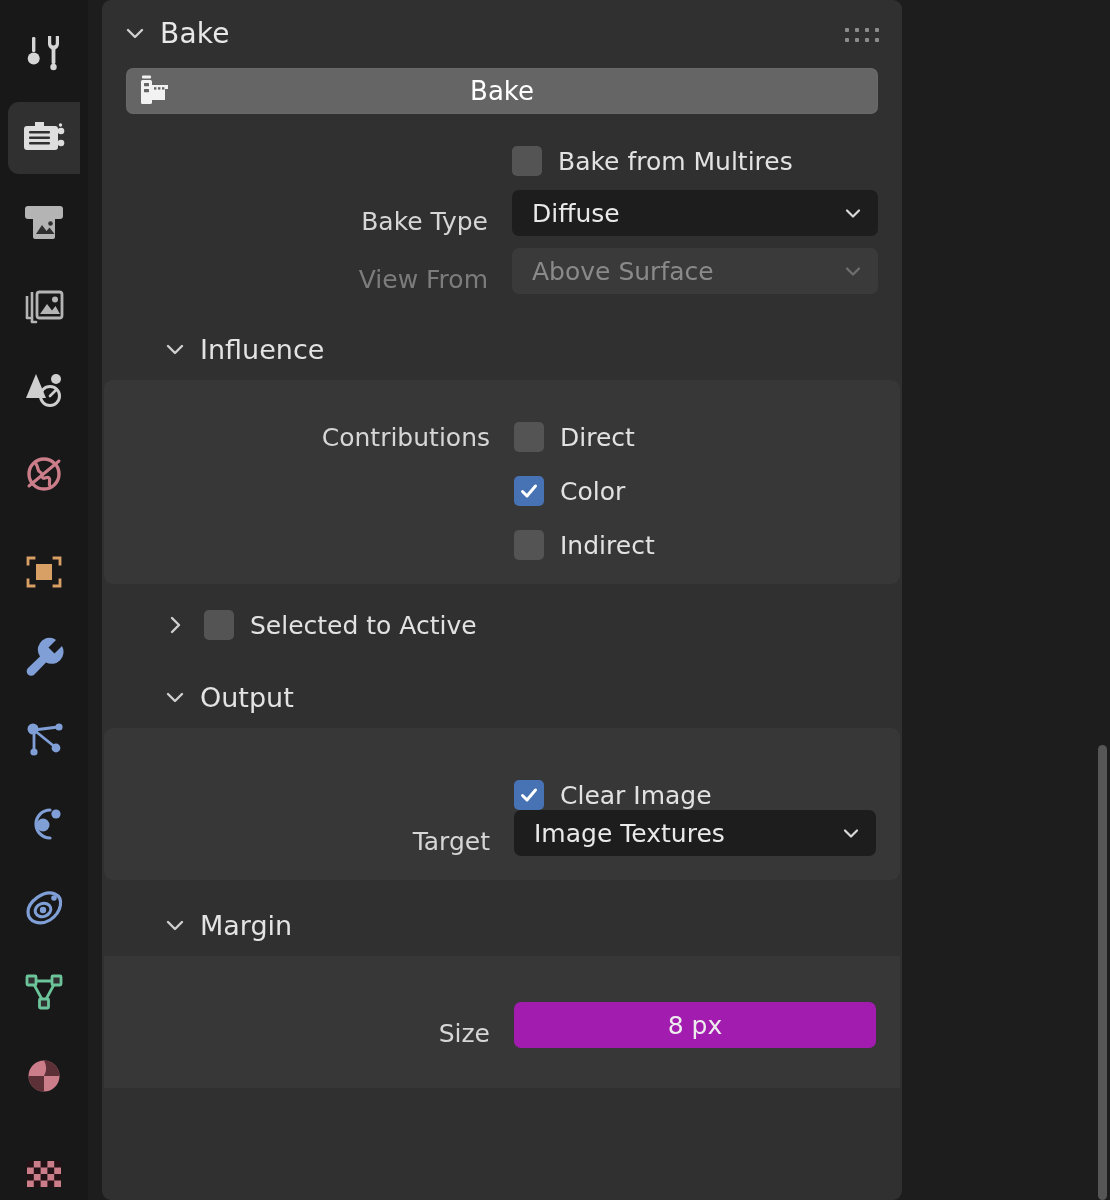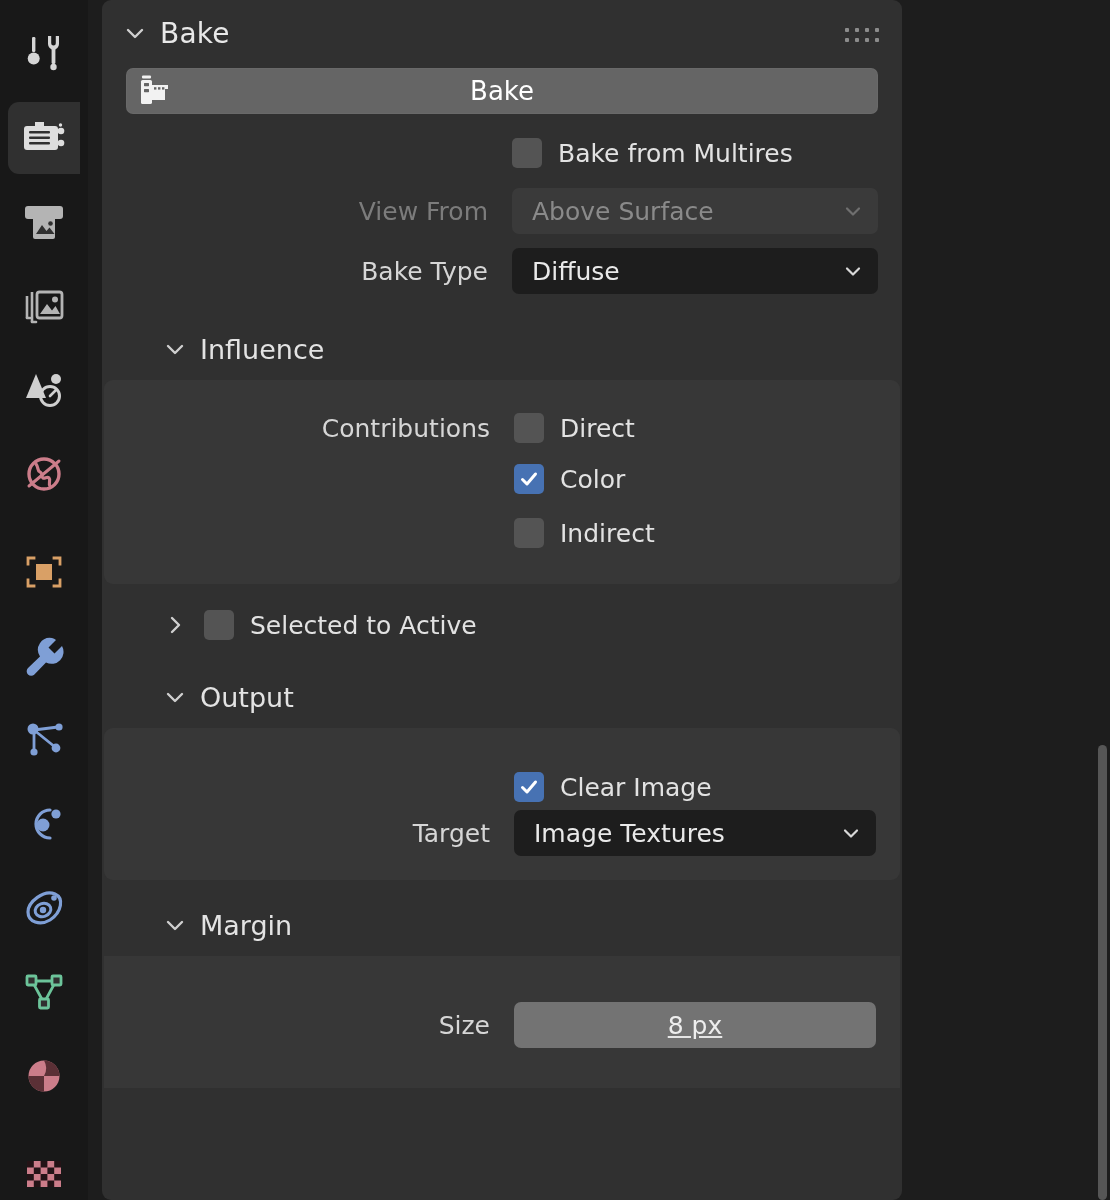--- a/index.html
+++ b/index.html
@@ -127,21 +127,21 @@
   .bake-btn .lbl {
     width: 100%;
     text-align: center;
     font-size: 26px;
     color: #ffffff;
   }
 
   
   .row {
     display: flex;
-    align-items: center;
+    align-items: flex-end;
     min-height: 46px;
     padding: 0 24px 0 0;
   }
   .row-label {
     width: 410px;
     text-align: right;
     padding-right: 24px;
     font-size: 25px;
     color: #d6d6d6;
     box-sizing: border-box;
@@ -168,27 +168,26 @@
   }
   .dd.disabled {
     background: #3a3a3a;
   }
   .dd.disabled .val { color: #8a8a8a; }
   .dd .ddchev { flex: 0 0 auto; display: flex; }
 
   
   .numfield {
     height: 46px;
-    background: #737373;
+    background: #a21caf;
     border-radius: 7px;
     display: flex;
     align-items: center;
     justify-content: center;
     box-sizing: border-box;
-    text-decoration: underline;
   }
   .numfield .val {
     font-size: 25px;
     color: #ededed;
   }
 
   
   .cb-row {
     display: flex;
     align-items: center;
@@ -537,42 +536,42 @@
       <div class="row" style="margin-top:16px">
         <div class="row-label"></div>
         <div class="row-field">
           <div class="cb-row">
             <span class="cbox"></span>
             <span class="cb-label">Bake from Multires</span>
           </div>
         </div>
       </div>
 
+      <div class="row" style="margin-top:14px">
+        <div class="row-label">Bake Type</div>
+        <div class="row-field">
+          <div class="dd">
+            <span class="val">Diffuse</span>
+            <span class="ddchev">
+              <svg width="22" height="22" viewBox="0 0 22 22">
+                <path d="M5 8.5 L11 14.5 L17 8.5" fill="none" stroke="#d8d8d8" stroke-width="2.2" stroke-linecap="round" stroke-linejoin="round"></path>
+              </svg>
+            </span>
+          </div>
+        </div>
+      </div>
+
       <div class="row" style="margin-top:12px">
         <div class="row-label dim">View From</div>
         <div class="row-field">
           <div class="dd disabled">
             <span class="val">Above Surface</span>
             <span class="ddchev">
               <svg width="22" height="22" viewBox="0 0 22 22">
                 <path d="M5 8.5 L11 14.5 L17 8.5" fill="none" stroke="#6f6f6f" stroke-width="2.2" stroke-linecap="round" stroke-linejoin="round"></path>
-              </svg>
-            </span>
-          </div>
-        </div>
-      </div>
-
-      <div class="row" style="margin-top:14px">
-        <div class="row-label">Bake Type</div>
-        <div class="row-field">
-          <div class="dd">
-            <span class="val">Diffuse</span>
-            <span class="ddchev">
-              <svg width="22" height="22" viewBox="0 0 22 22">
-                <path d="M5 8.5 L11 14.5 L17 8.5" fill="none" stroke="#d8d8d8" stroke-width="2.2" stroke-linecap="round" stroke-linejoin="round"></path>
               </svg>
             </span>
           </div>
         </div>
       </div>
 
       <div class="sub-head" style="margin-top:24px">
         <span class="chev">
           <svg width="22" height="22" viewBox="0 0 22 22">
             <path d="M4 8 L11 15 L18 8" fill="none" stroke="#cfcfcf" stroke-width="2.4" stroke-linecap="round" stroke-linejoin="round"></path>

